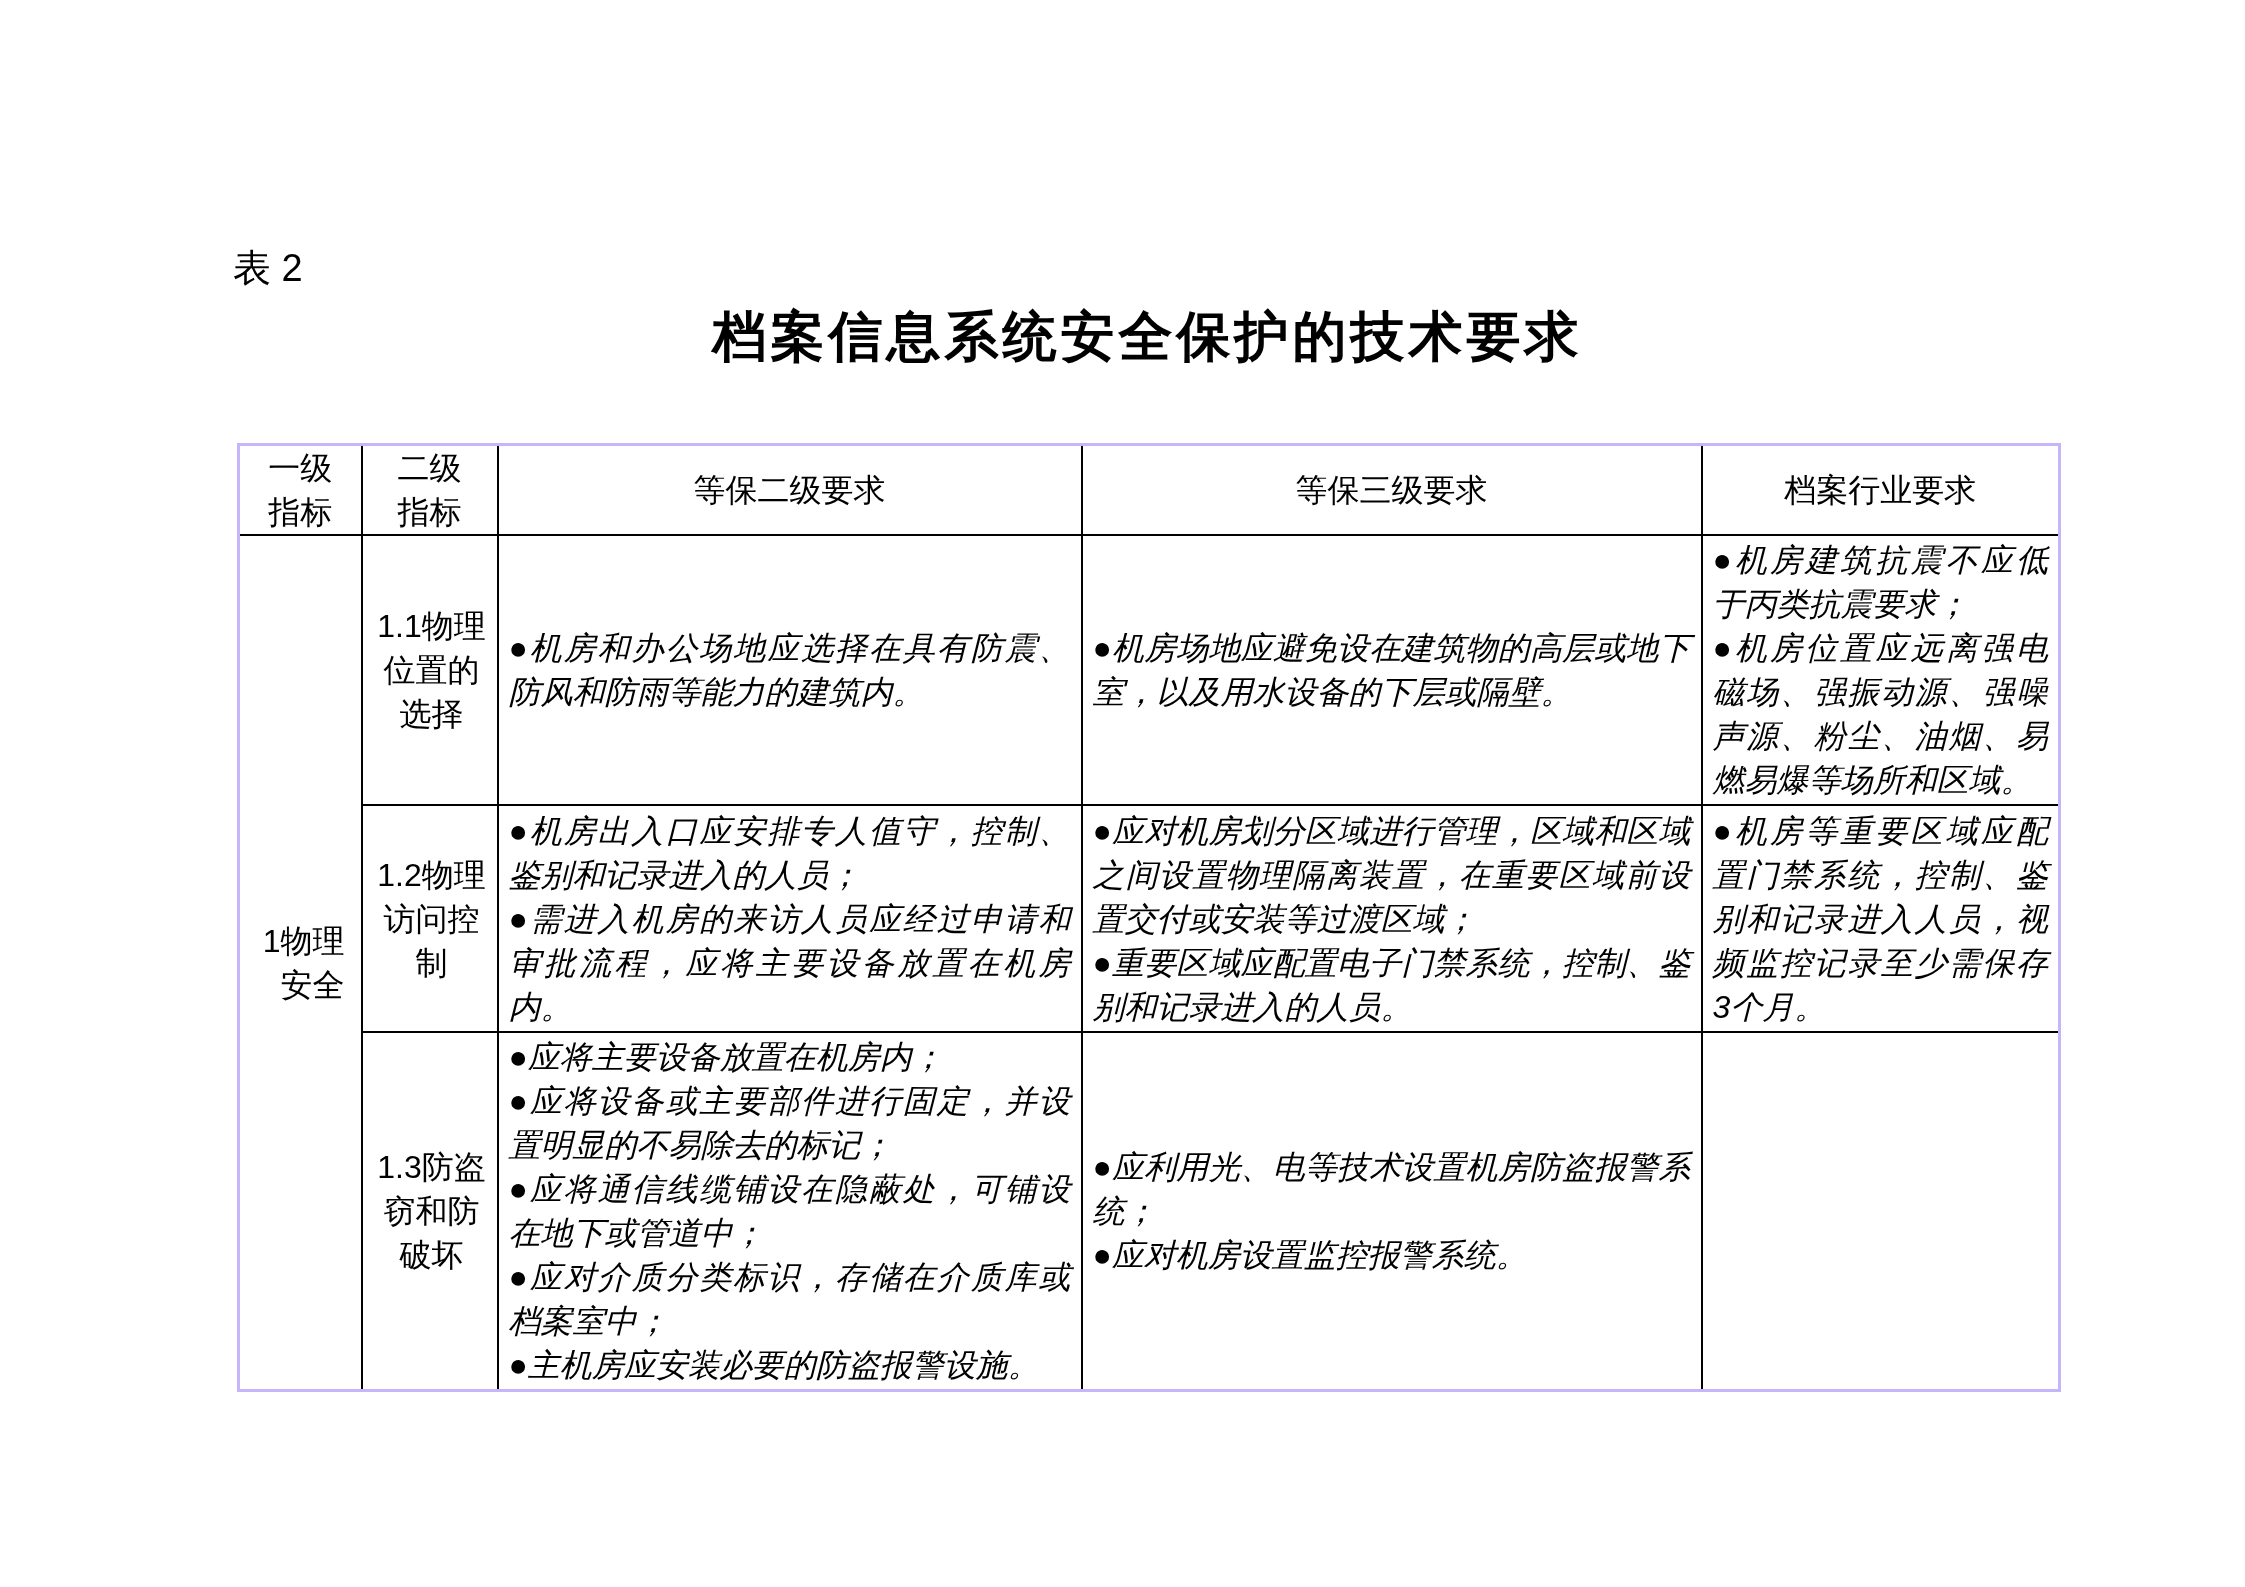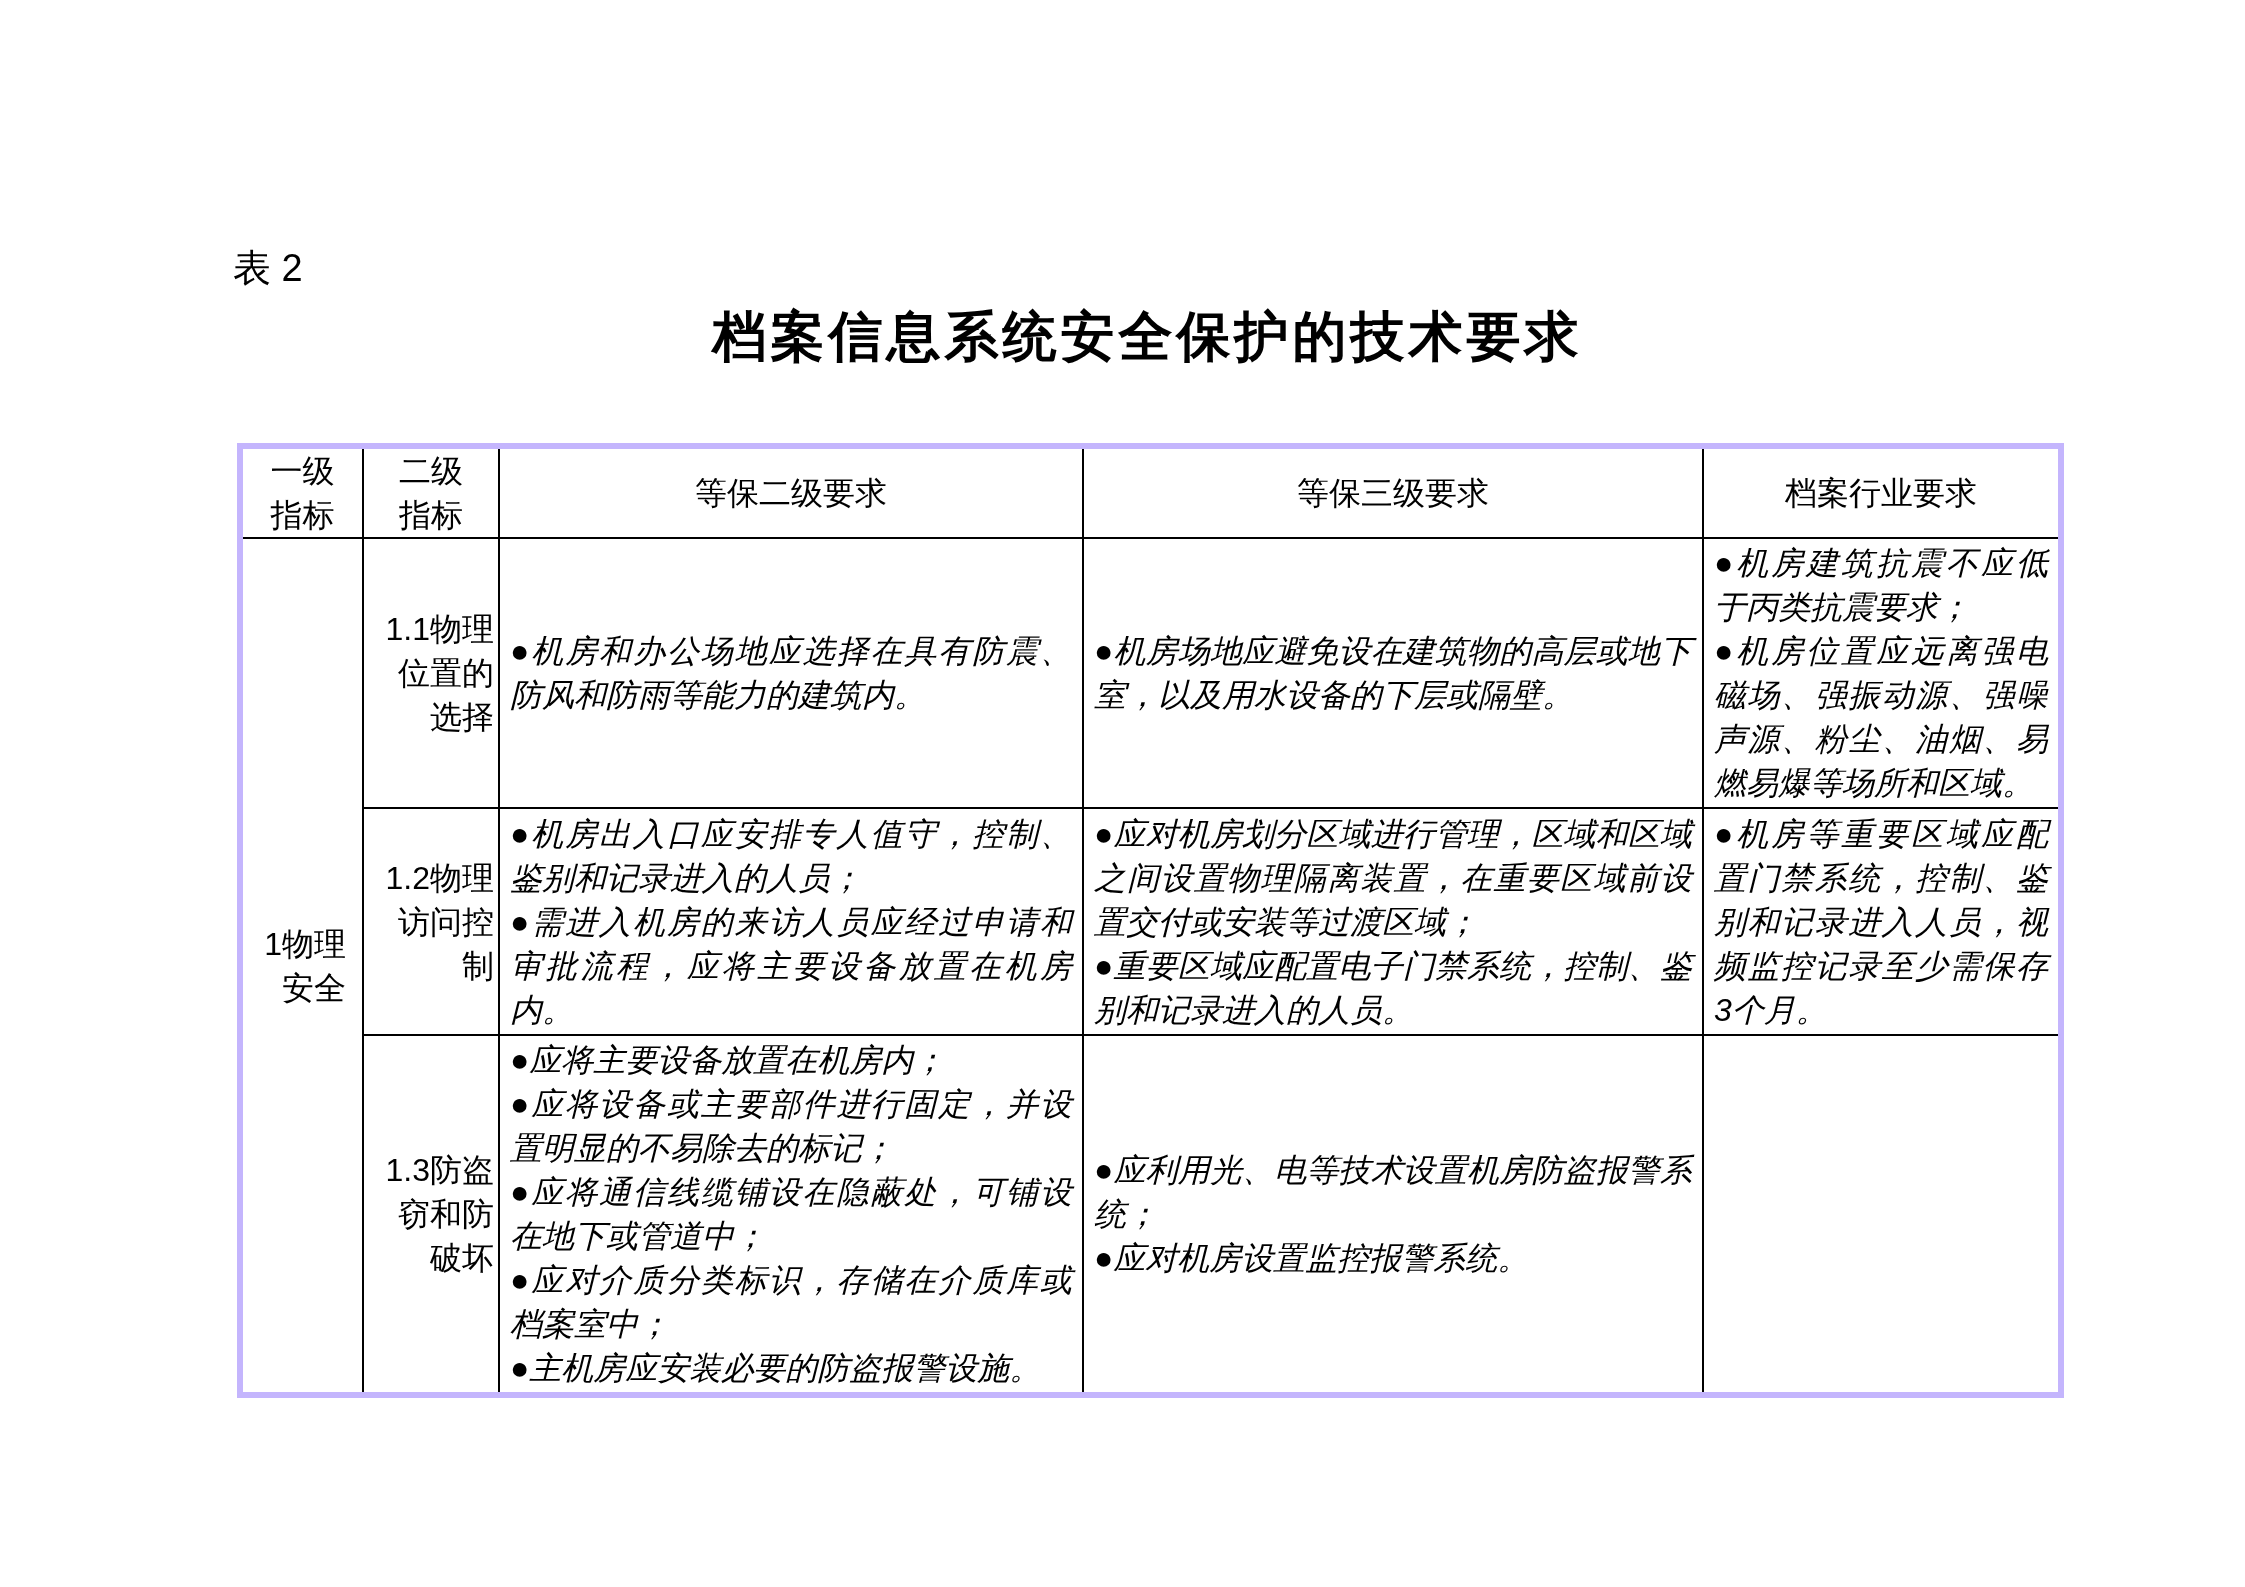--- a/index.html
+++ b/index.html
@@ -37,21 +37,21 @@
       color: #000;
       white-space: nowrap;
     }
     table.req-table {
       position: absolute;
       left: 237px;
       top: 443px;
       width: 1821px;
       border-collapse: collapse;
       table-layout: fixed;
-      border: 6px solid #c4b5fd;
+      border: 3px solid #c4b5fd;
       font-size: 32px;
       line-height: 44px;
     }
     table.req-table col.c1 { width: 123px; }
     table.req-table col.c2 { width: 136px; }
     table.req-table col.c3 { width: 584px; }
     table.req-table col.c4 { width: 620px; }
     table.req-table col.c5 { width: 358px; }
     .req-table th, .req-table td {
       border: 2px solid #000;
@@ -66,21 +66,21 @@
     }
     .req-table tr.hdr { height: 85px; }
     .req-table tr.r1 { height: 267px; }
     .req-table tr.r2 { height: 227px; }
     .req-table tr.r3 { height: 353px; }
     td.cat {
       text-align: right;
       padding: 2px 16px 2px 14px;
     }
     td.ind {
-      text-align: right;
+      text-align: center;
       padding: 2px 4px 2px 8px;
       border-radius: 19px;
     }
     td.body3 { padding: 2px 10px; }
     td.body4 { padding: 2px 10px; border-radius: 6px; }
     td.body5 { padding: 2px 10px; vertical-align: middle; }
     .req-table p {
       margin: 0;
       text-align: justify;
       font-style: italic;

